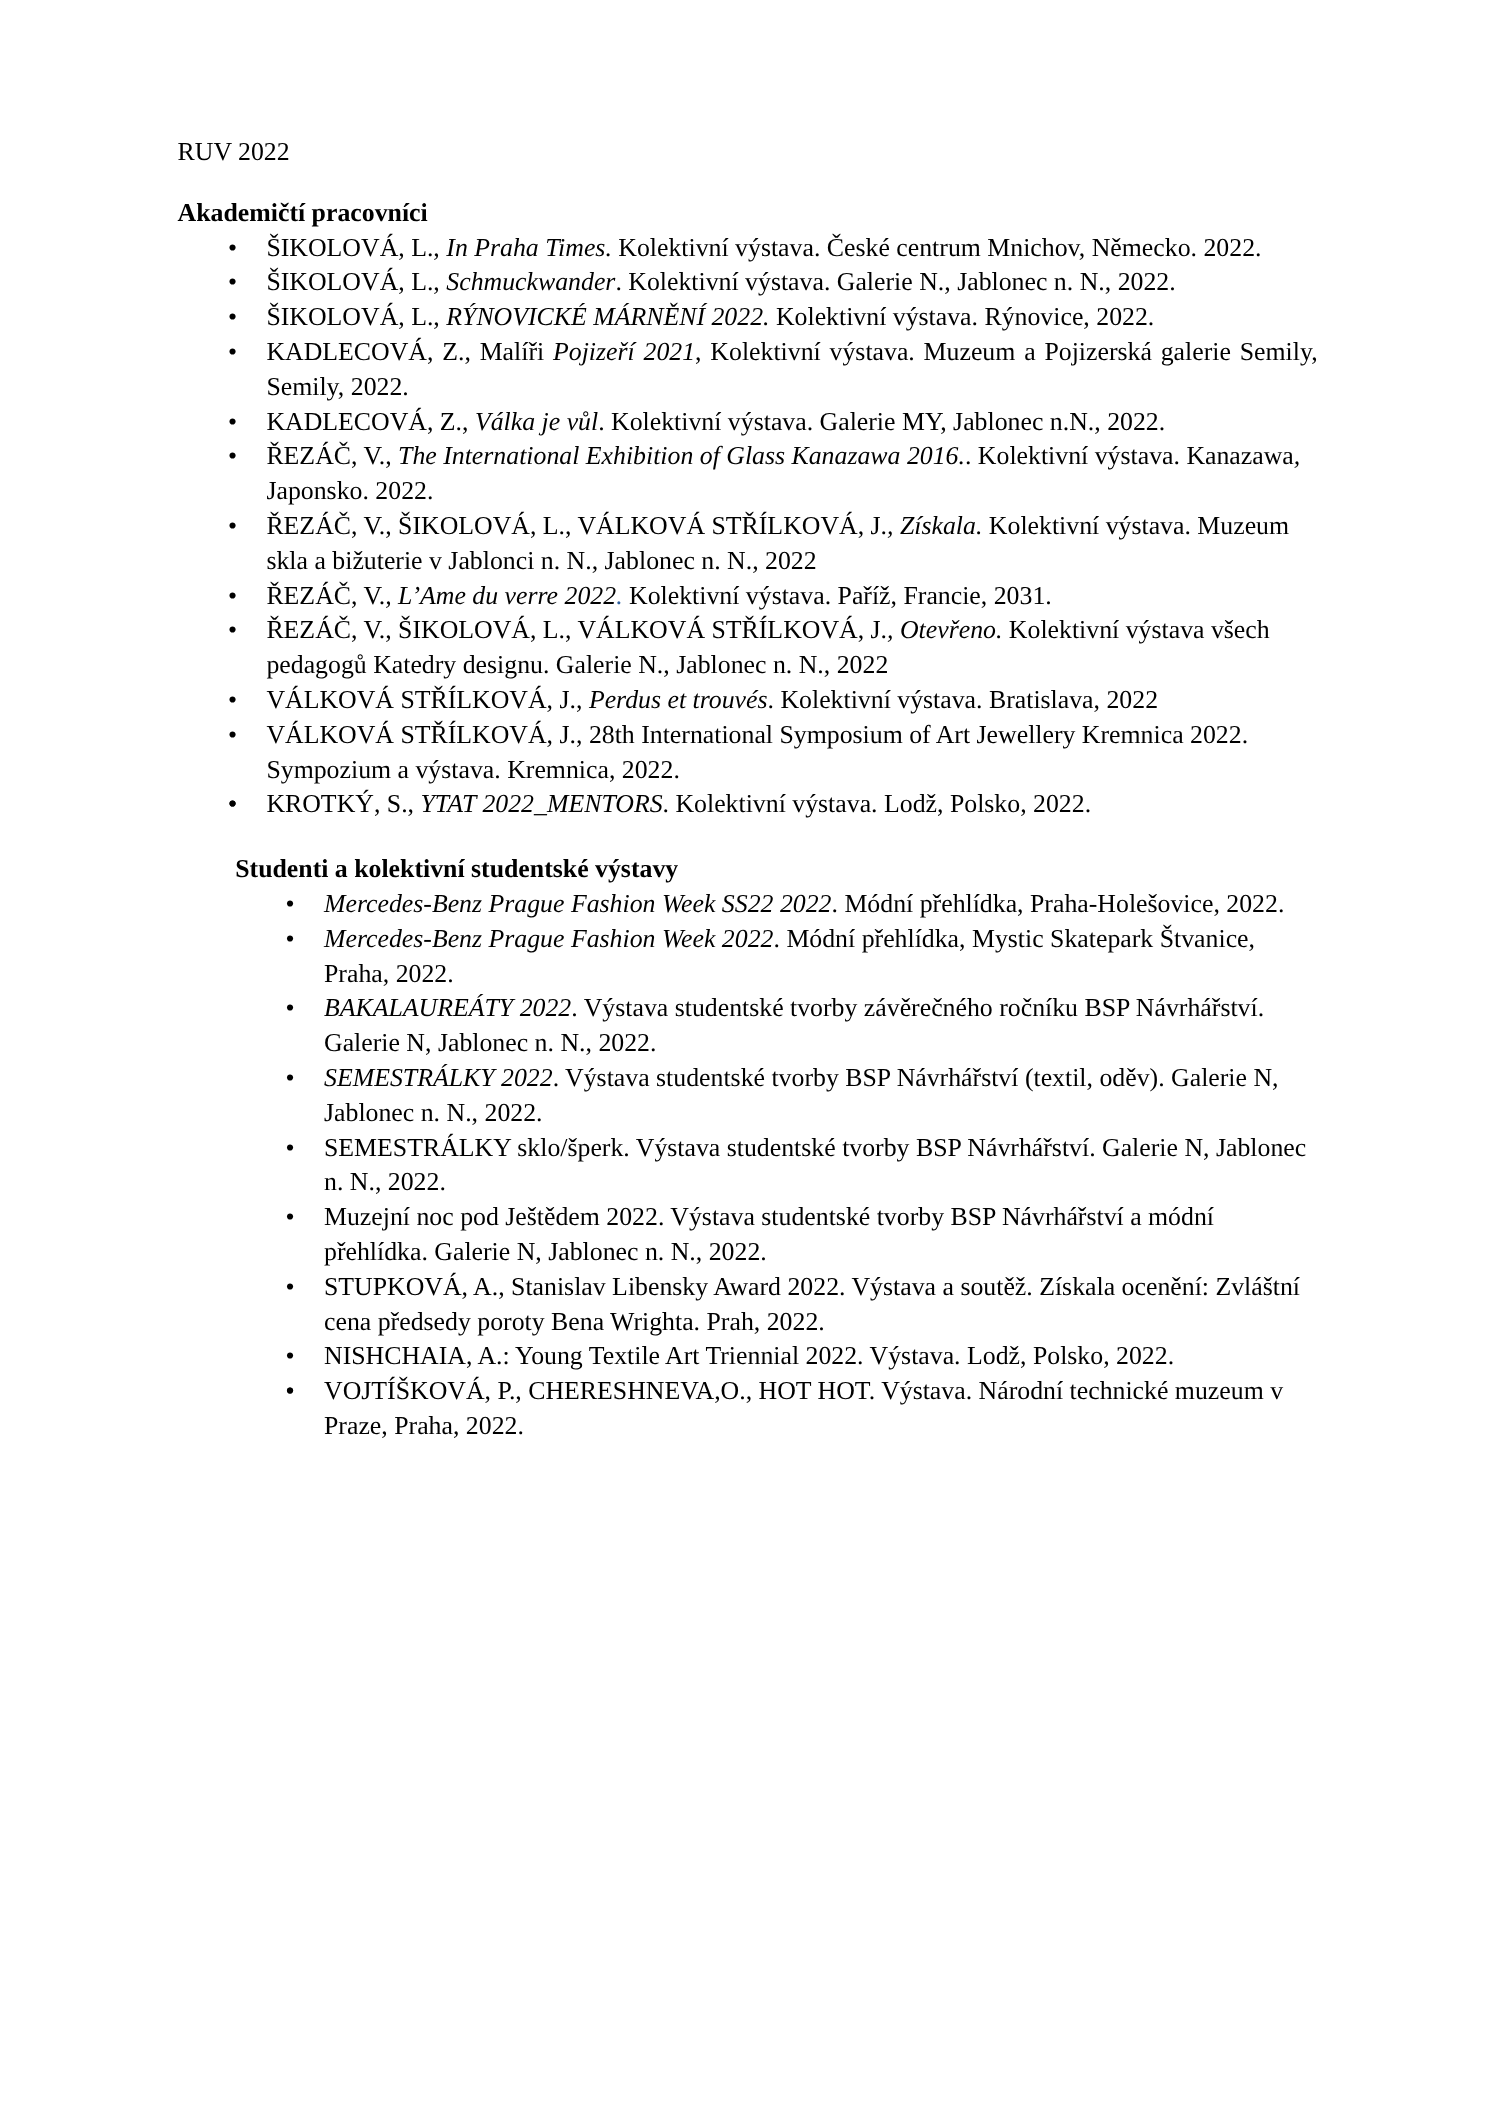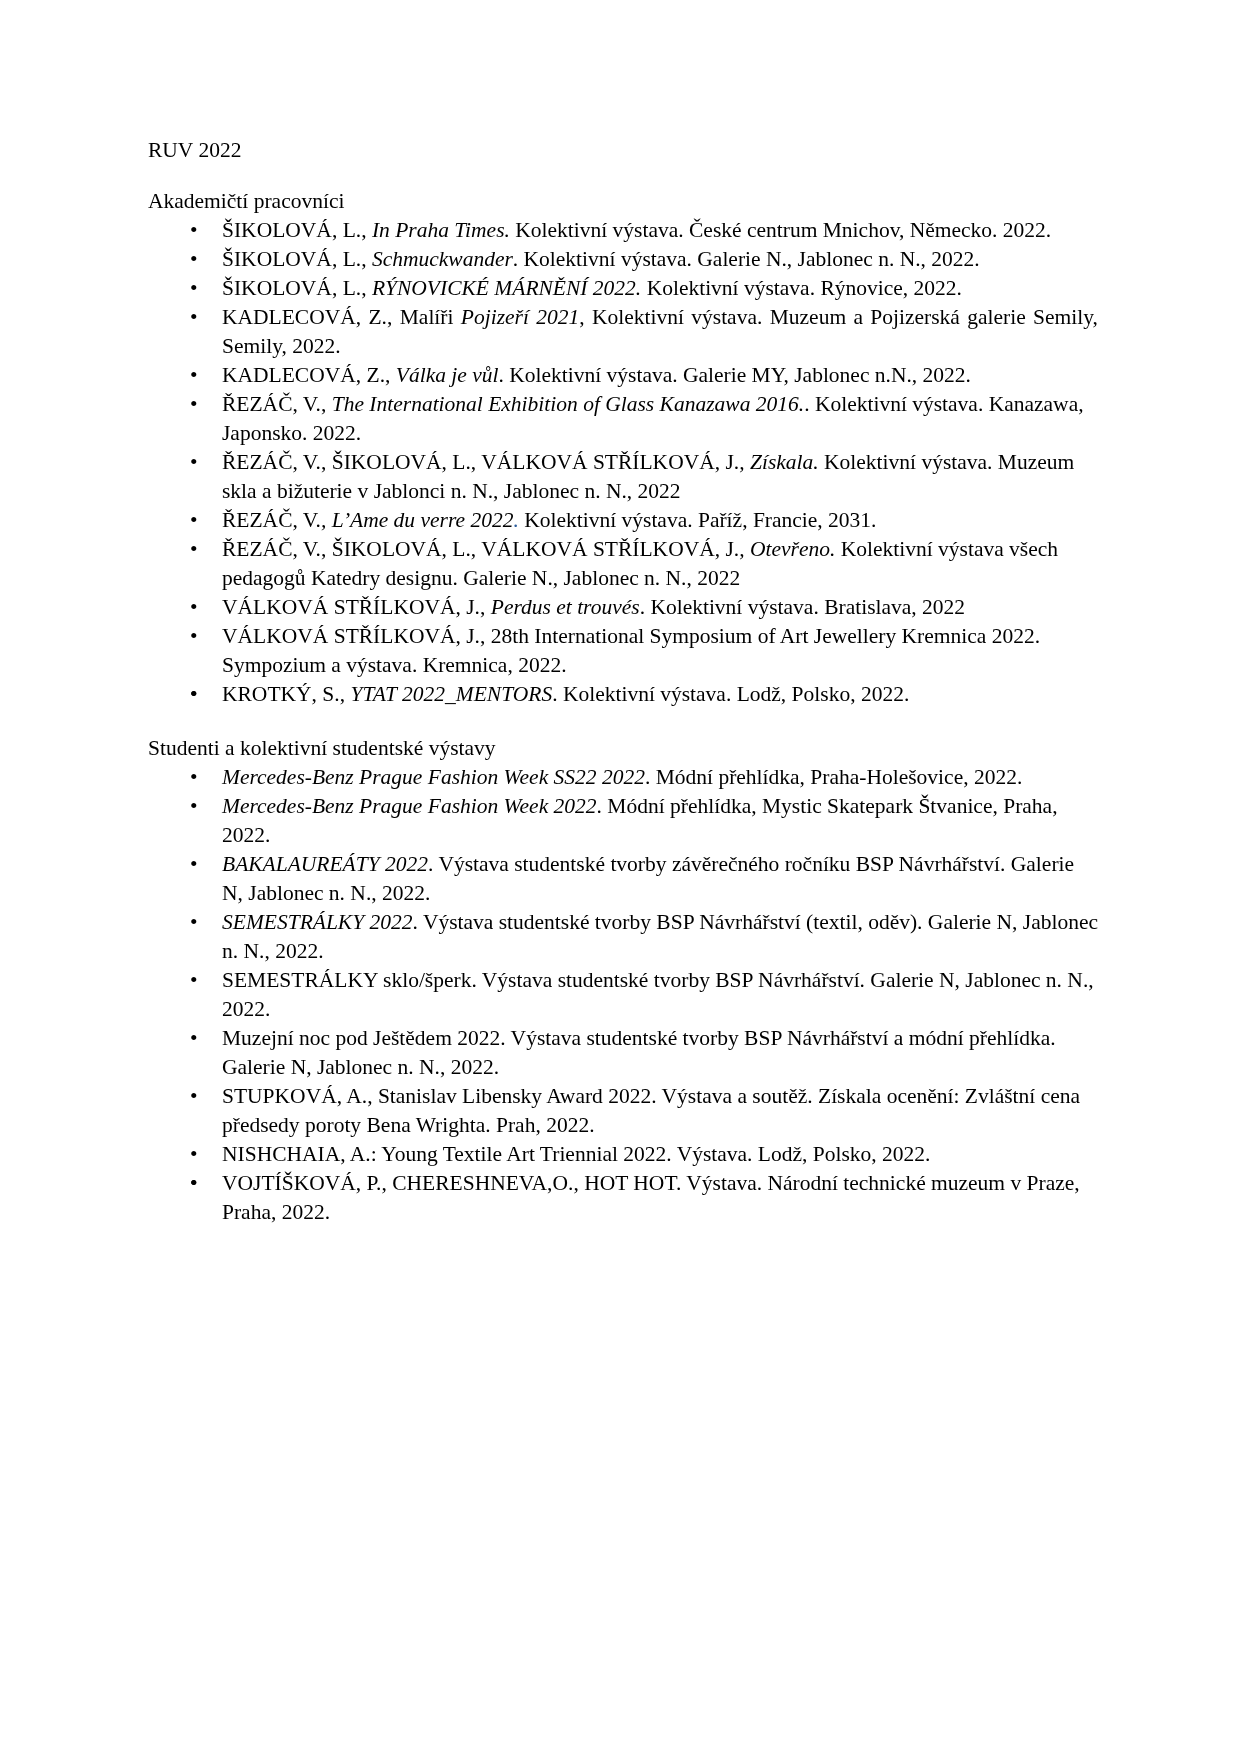--- a/index.html
+++ b/index.html
@@ -12,37 +12,38 @@
       height: 1755px;
       position: relative;
       overflow: hidden;
       font-family: "Liberation Serif", "DejaVu Serif", serif;
       color: #000000;
       font-size: 21.5px;
     }
     .page {
       position: absolute;
       left: 148px;
-      top: 136px;
+      top: 112px;
       width: 950px;
     }
     .doc-title {
       line-height: 29px;
       margin: 0 0 22px 0;
       font-weight: normal;
       font-size: 21.5px;
     }
     .section-heading {
       line-height: 29px;
       margin: 0;
-      font-weight: normal;
+      font-weight: bold;
       font-size: 21.5px;
     }
     .section + .section {
       margin-top: 25px;
+      margin-left: 48px;
     }
     ul.items {
       list-style: none;
       margin: 0;
       padding: 0;
     }
     ul.items li {
       position: relative;
       padding-left: 74px;
       line-height: 29px;

